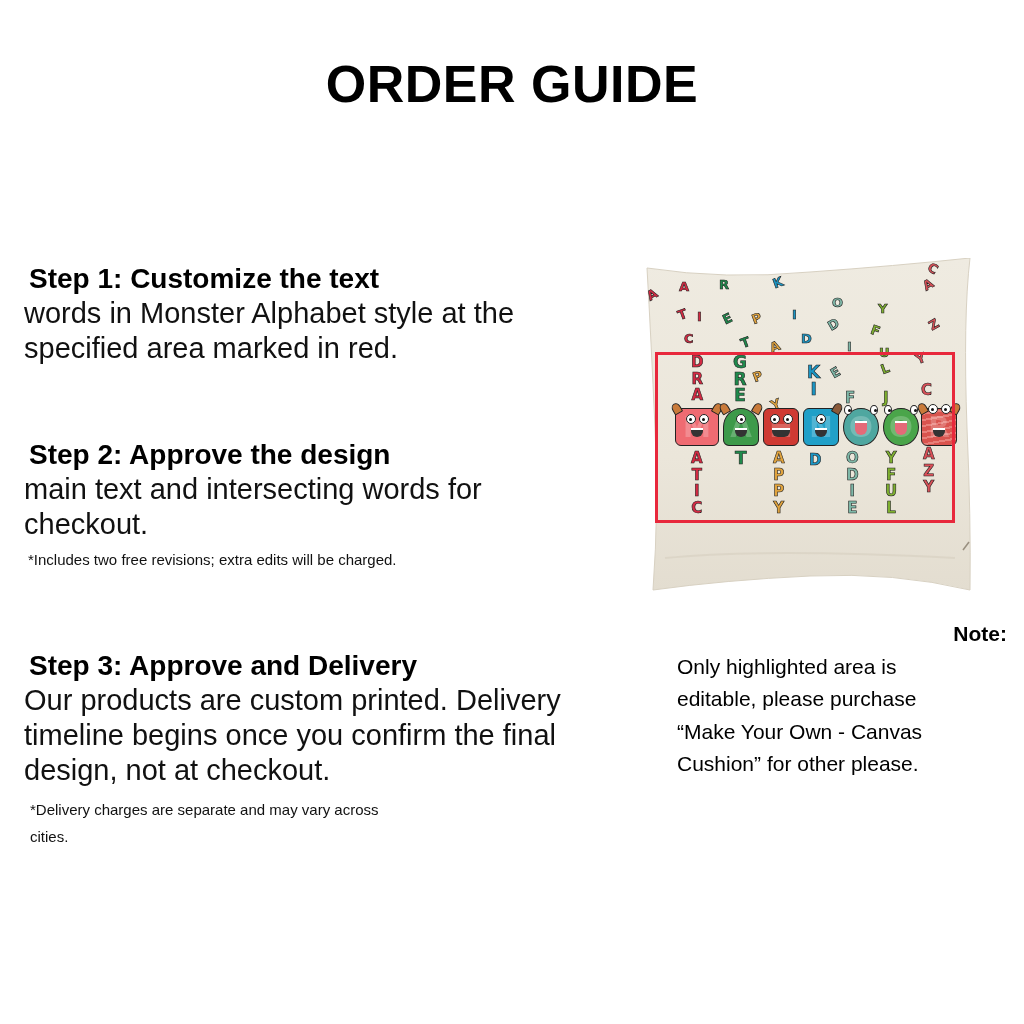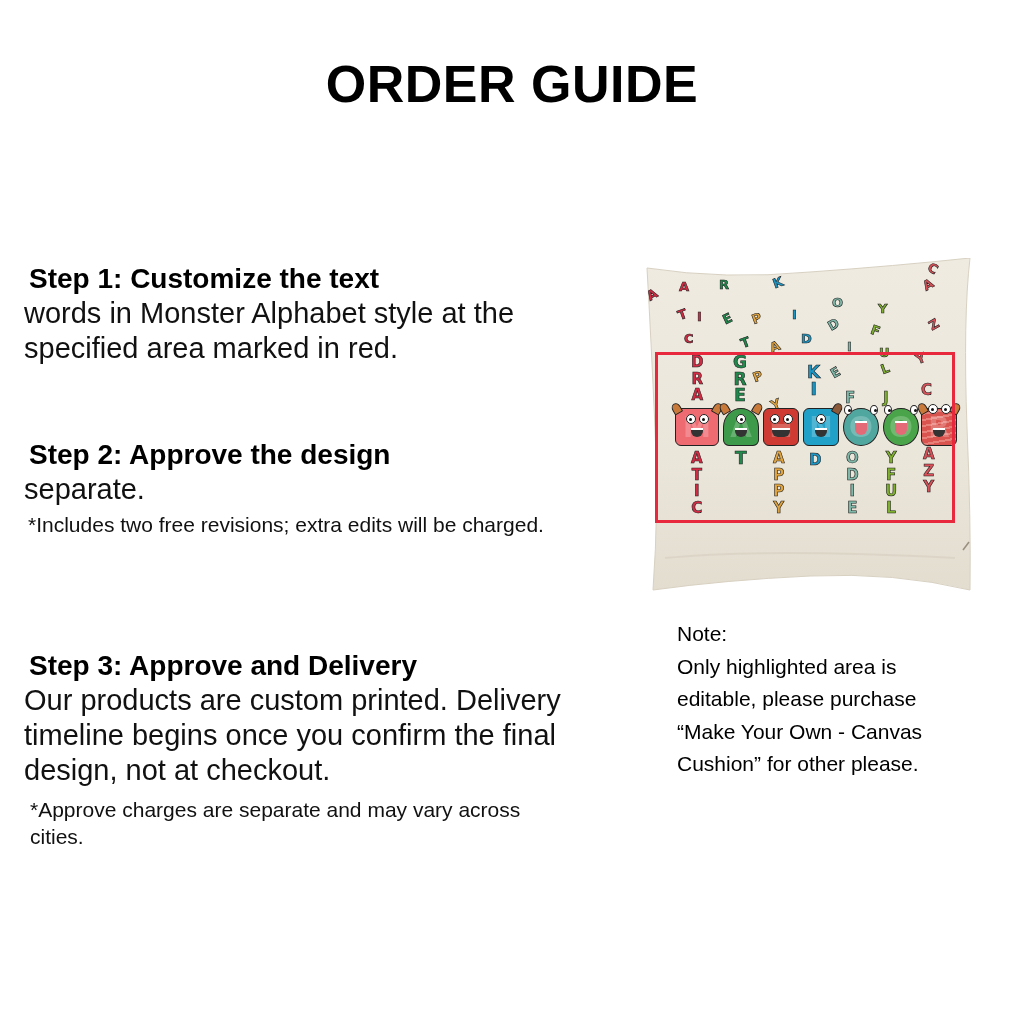--- a/index.html
+++ b/index.html
@@ -12,32 +12,32 @@
       font-size: 52px; font-weight: bold; letter-spacing: 0.5px; line-height: 1;
     }
     .step { position: absolute; left: 24px; }
     .step h2 {
       margin: 0; font-size: 28px; font-weight: bold; line-height: 34px; padding-left: 5px;
     }
     .step p {
       margin: 0; font-size: 29px; line-height: 35px; color: #111;
     }
     .step .fine {
-      font-size: 21px; line-height: 27px; margin-top: 4px; padding-left: 4px;
+      font-size: 15px; line-height: 27px; margin-top: 4px; padding-left: 4px;
     }
     #step1 { top: 262px; }
     #step2 { top: 438px; }
     #step3 { top: 649px; }
     #step3 .fine { padding-left: 6px; margin-top: 8px; }
 
     .note {
       position: absolute; left: 677px; top: 618px; width: 330px;
       font-size: 21px; line-height: 32.5px;
     }
-    .note .note-title { font-weight: normal; }
+    .note .note-title { font-weight: bold; text-align: right; }
 
     
     .cushion {
       position: absolute; left: 645px; top: 258px; width: 330px; height: 334px;
     }
     .cushion svg { position: absolute; left: 0; top: 0; }
     .letter {
       position: absolute; font-family: "DejaVu Sans", sans-serif; font-weight: bold;
       font-size: 13px; line-height: 1; text-align: center;
       -webkit-text-stroke: 0.6px #222;
@@ -74,30 +74,31 @@
 <div class="title">ORDER GUIDE</div>
 
 <section class="step" id="step1">
   <h2>Step 1: Customize the text</h2>
   <p>words in Monster Alphabet style at the</p>
   <p>specified area marked in red.</p>
 </section>
 
 <section class="step" id="step2">
   <h2>Step 2: Approve the design</h2>
-  <p>separate.</p>
+  <p>main text and intersecting words for</p>
+  <p>checkout.</p>
   <p class="fine">*Includes two free revisions; extra edits will be charged.</p>
 </section>
 
 <section class="step" id="step3">
   <h2>Step 3: Approve and Delivery</h2>
   <p>Our products are custom printed. Delivery</p>
   <p>timeline begins once you confirm the final</p>
   <p>design, not at checkout.</p>
-  <p class="fine" style="margin-top:8px">*Approve charges are separate and may vary across</p>
+  <p class="fine" style="margin-top:8px">*Delivery charges are separate and may vary across</p>
   <p class="fine" style="margin-top:0">cities.</p>
 </section>
 
 <div class="note">
   <div class="note-title">Note:</div>
   <div>Only highlighted area is</div>
   <div>editable, please purchase</div>
   <div>“Make Your Own - Canvas</div>
   <div>Cushion” for other please.</div>
 </div>

